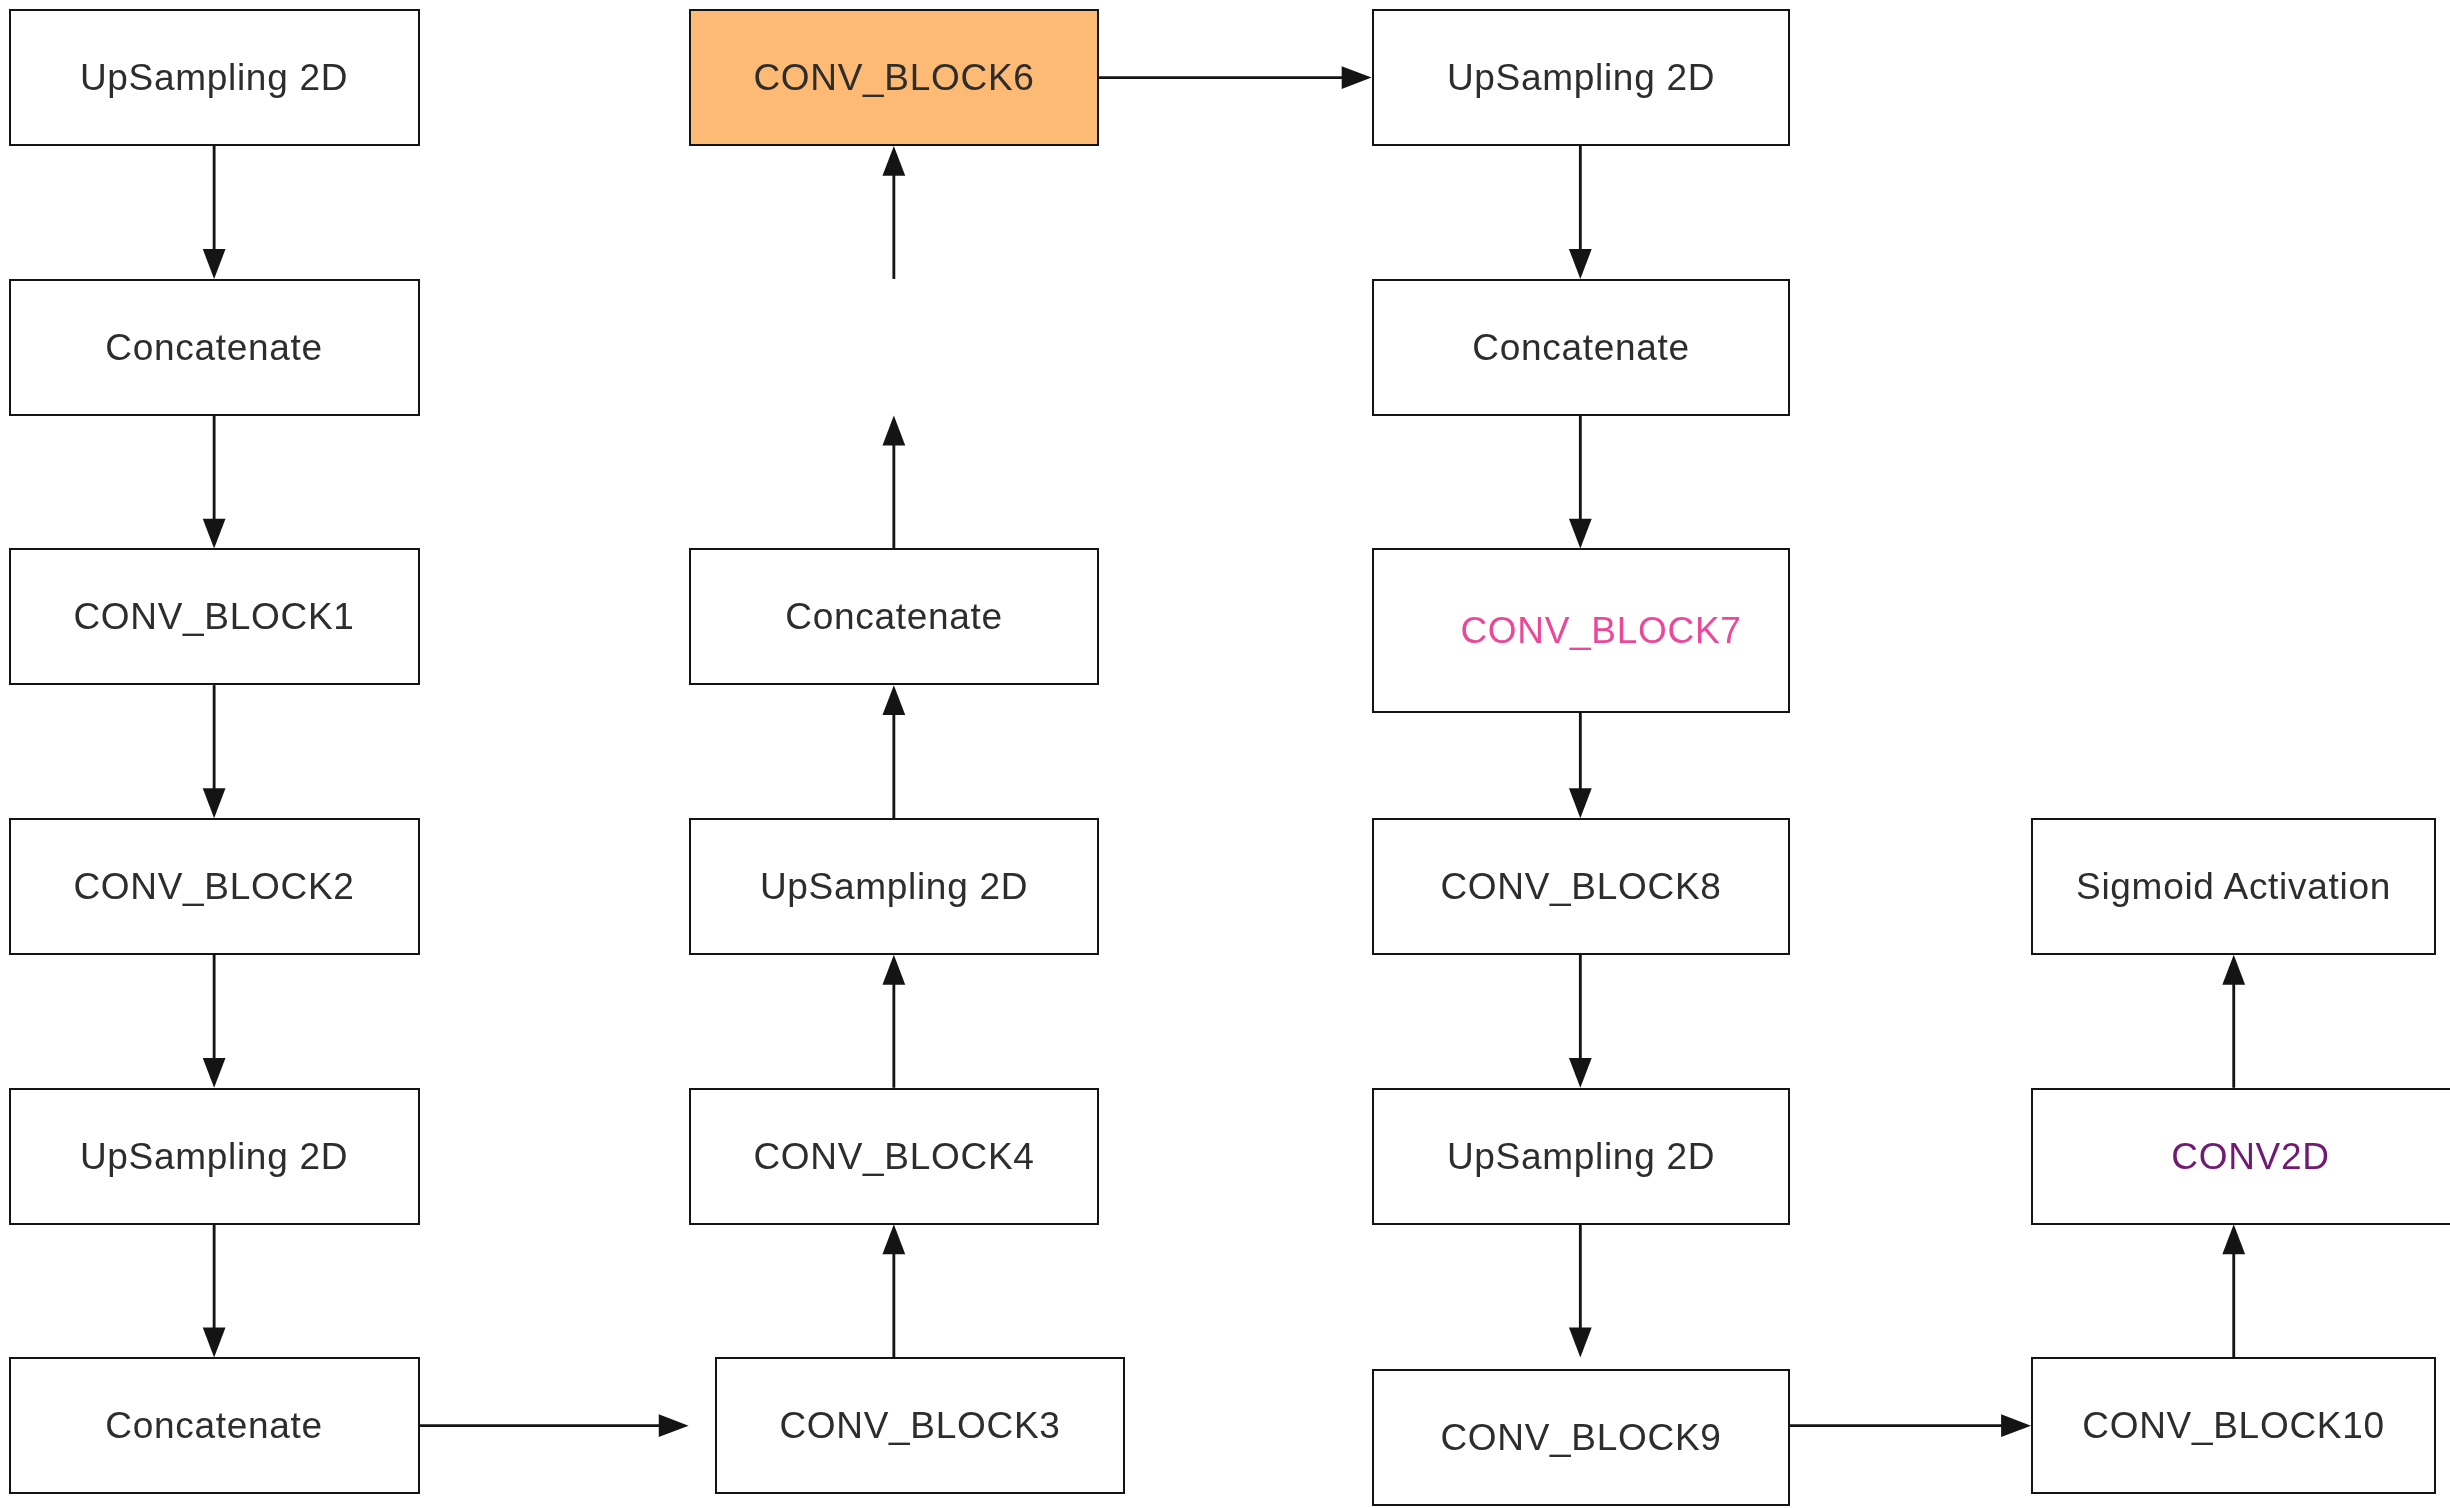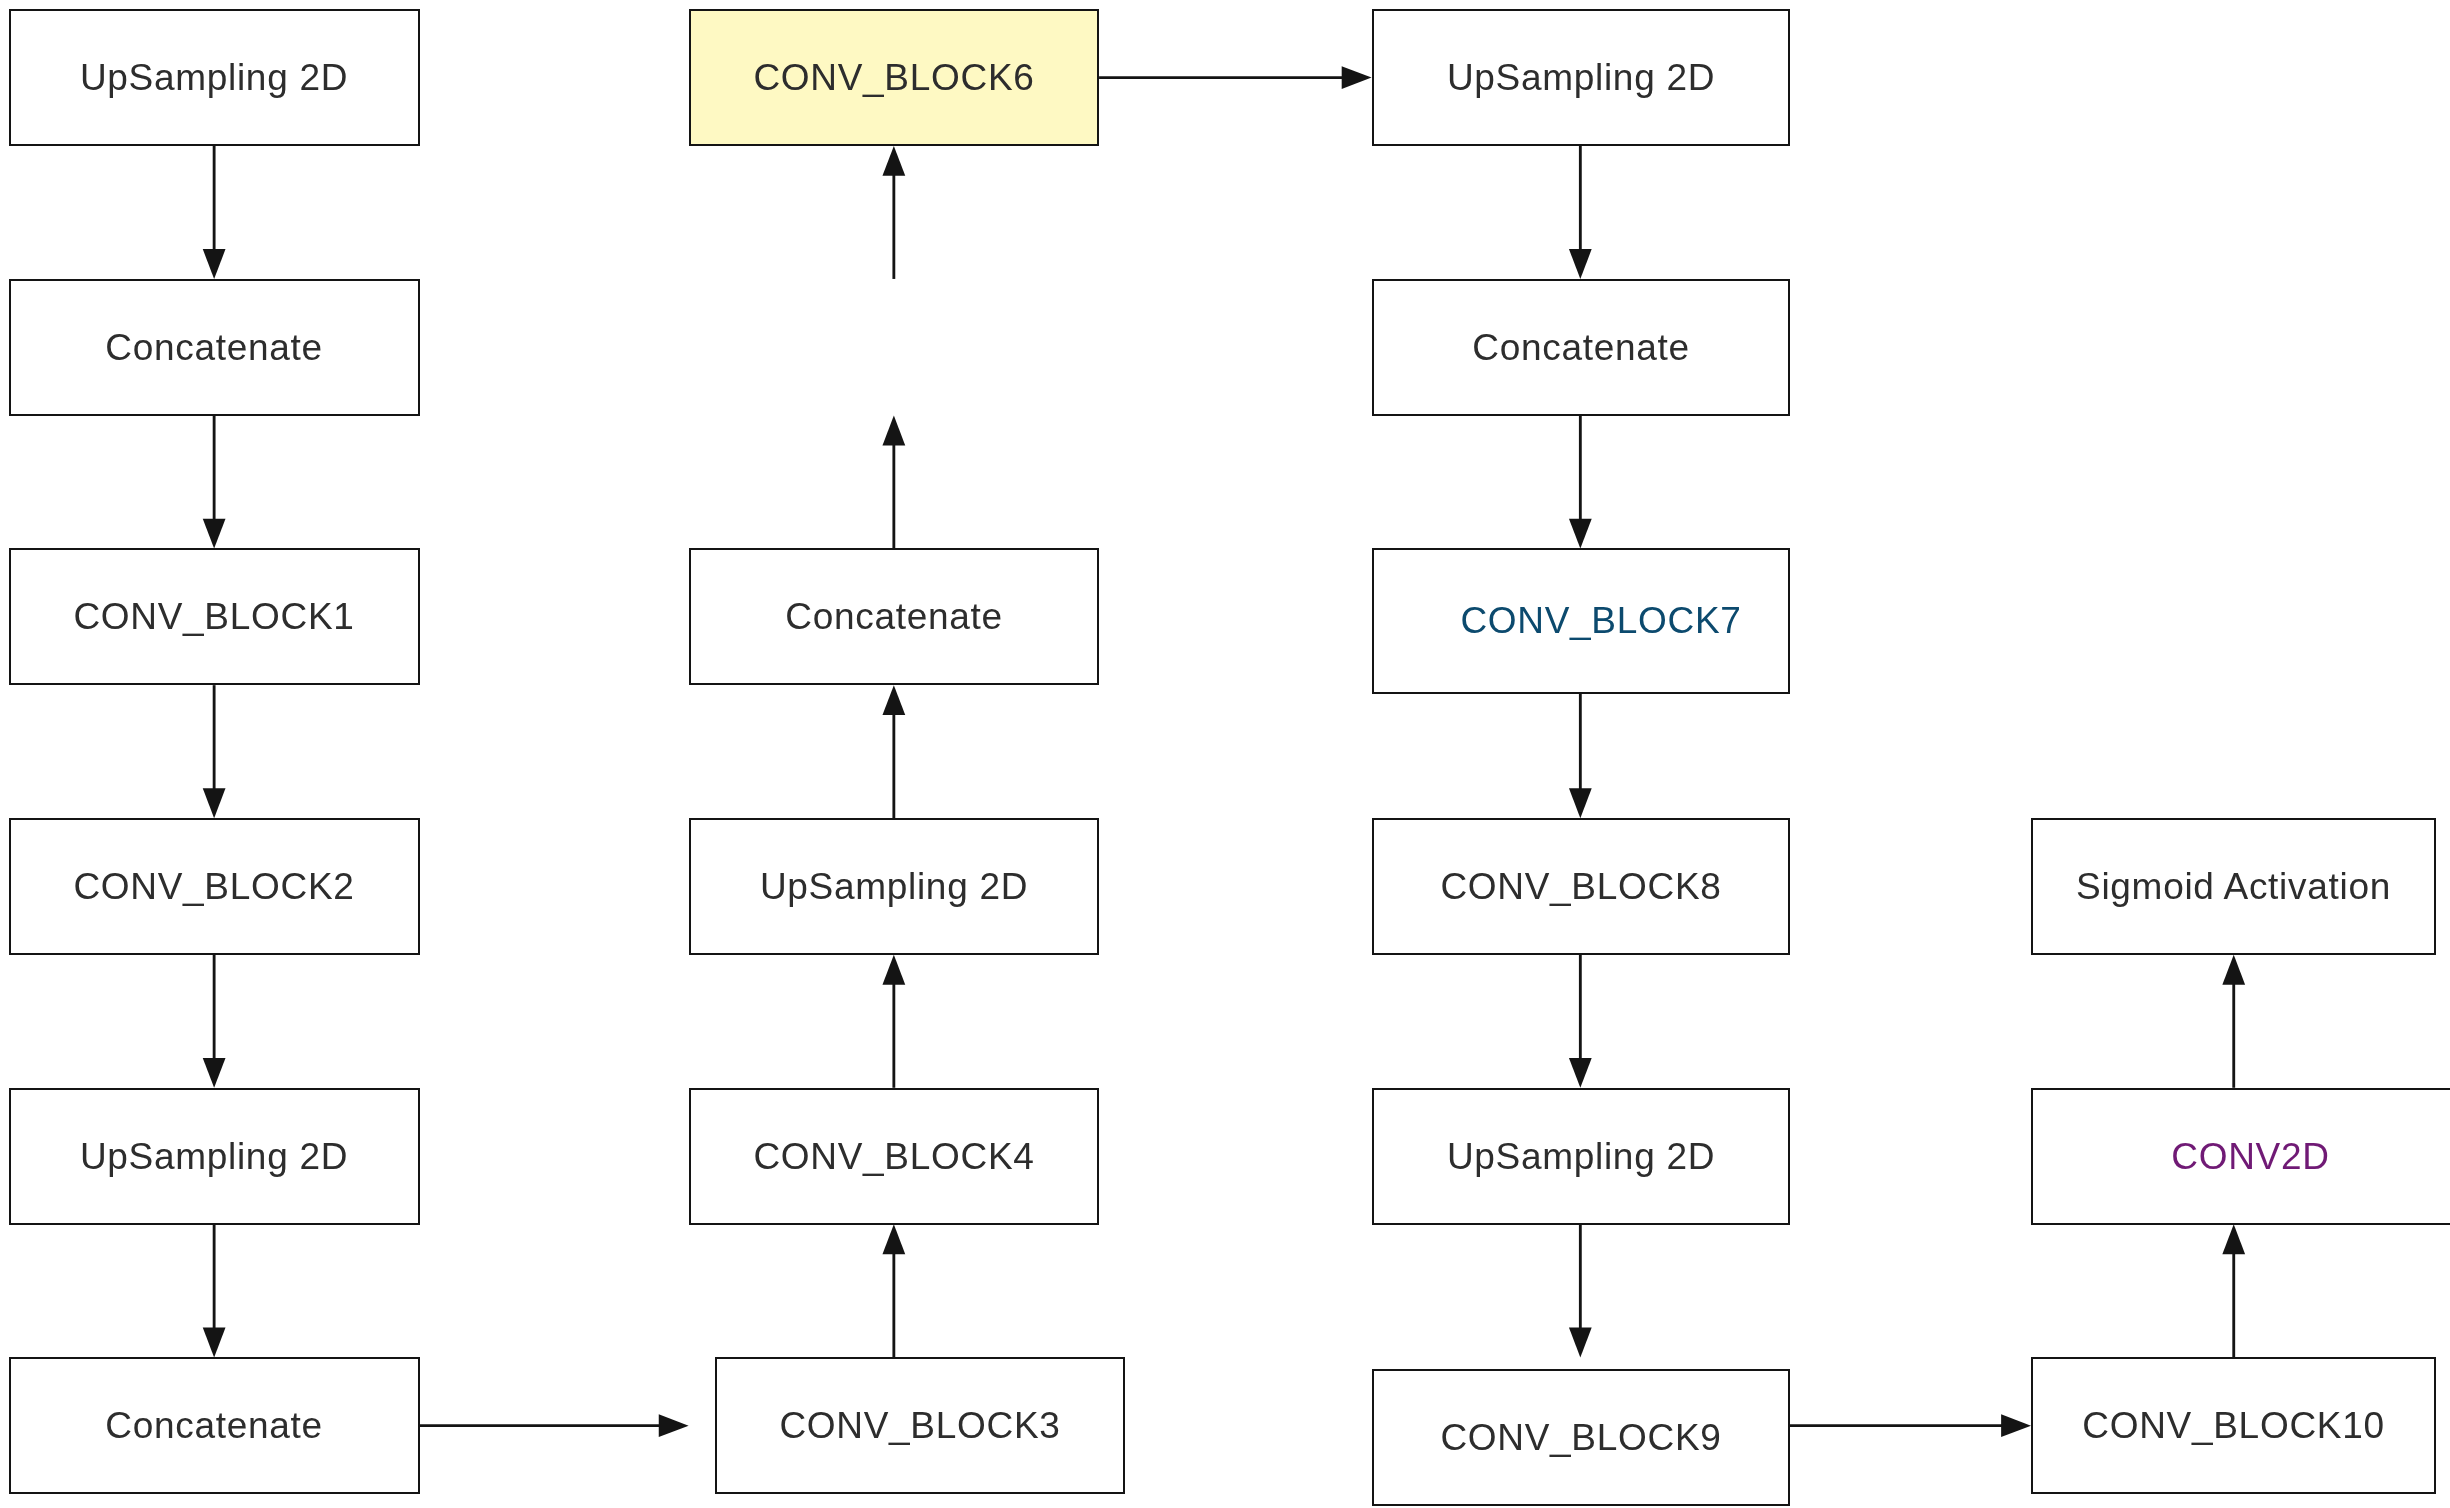--- a/index.html
+++ b/index.html
@@ -83,28 +83,28 @@
       <polygon points="1928,109 1886,93 1886,125" fill="#141414"></polygon>
       <line x1="2515" y1="2004" x2="2817" y2="2004" stroke="#141414" stroke-width="4"></line>
       <polygon points="2855,2004 2813,1988 2813,2020" fill="#141414"></polygon>
     </svg>
 <div class="node" style="left: 8.5px; top: 9.2px; width: 411px; height: 137px; border-color: rgb(20, 20, 20); background: rgb(255, 255, 255); color: rgb(45, 45, 45);">UpSampling 2D</div>
     <div class="node" style="left: 8.5px; top: 279px; width: 411px; height: 137px; border-color: rgb(20, 20, 20); background: rgb(255, 255, 255); color: rgb(45, 45, 45);">Concatenate</div>
     <div class="node" style="left: 8.5px; top: 548px; width: 411px; height: 137px; border-color: rgb(20, 20, 20); background: rgb(255, 255, 255); color: rgb(45, 45, 45);">CONV_BLOCK1</div>
     <div class="node" style="left: 8.5px; top: 818px; width: 411px; height: 137px; border-color: rgb(20, 20, 20); background: rgb(255, 255, 255); color: rgb(45, 45, 45);">CONV_BLOCK2</div>
     <div class="node" style="left: 8.5px; top: 1088px; width: 411px; height: 137px; border-color: rgb(20, 20, 20); background: rgb(255, 255, 255); color: rgb(45, 45, 45);">UpSampling 2D</div>
     <div class="node" style="left: 8.5px; top: 1357px; width: 411px; height: 137px; border-color: rgb(20, 20, 20); background: rgb(255, 255, 255); color: rgb(45, 45, 45);">Concatenate</div>
-    <div class="node" style="left: 689px; top: 9.2px; width: 410px; height: 137px; border-color: rgb(20, 20, 20); background: #fef9c3; color: rgb(45, 45, 45);">CONV_BLOCK6</div>
+    <div class="node" style="left: 689px; top: 9.2px; width: 410px; height: 137px; border-color: rgb(20, 20, 20); background: #fdba74; color: rgb(45, 45, 45);">CONV_BLOCK6</div>
     <div class="node" style="left: 689px; top: 548px; width: 410px; height: 137px; border-color: rgb(20, 20, 20); background: rgb(255, 255, 255); color: rgb(45, 45, 45);">Concatenate</div>
     <div class="node" style="left: 689px; top: 818px; width: 410px; height: 137px; border-color: rgb(20, 20, 20); background: rgb(255, 255, 255); color: rgb(45, 45, 45);">UpSampling 2D</div>
     <div class="node" style="left: 689px; top: 1088px; width: 410px; height: 137px; border-color: rgb(20, 20, 20); background: rgb(255, 255, 255); color: rgb(45, 45, 45);">CONV_BLOCK4</div>
     <div class="node" style="left: 689px; top: 1357px; width: 410px; height: 137px; border-color: rgb(20, 20, 20); background: rgb(255, 255, 255); color: rgb(45, 45, 45); margin-left: 26px;">CONV_BLOCK3</div>
     <div class="node" style="left: 1372px; top: 9.2px; width: 418px; height: 137px; border-color: rgb(20, 20, 20); background: rgb(255, 255, 255); color: rgb(45, 45, 45);">UpSampling 2D</div>
     <div class="node" style="left: 1372px; top: 279px; width: 418px; height: 137px; border-color: rgb(20, 20, 20); background: rgb(255, 255, 255); color: rgb(45, 45, 45);">Concatenate</div>
-    <div class="node" style="left: 1372px; top: 548px; width: 418px; height: 146px; border-color: rgb(20, 20, 20); background: rgb(255, 255, 255); color: #0c4a6e; padding-left: 40px;">CONV_BLOCK7</div>
+    <div class="node" style="left: 1372px; top: 548px; width: 418px; height: 165px; border-color: rgb(20, 20, 20); background: rgb(255, 255, 255); color: #ec4899; padding-left: 40px;">CONV_BLOCK7</div>
     <div class="node" style="left: 1372px; top: 818px; width: 418px; height: 137px; border-color: rgb(20, 20, 20); background: rgb(255, 255, 255); color: rgb(45, 45, 45);">CONV_BLOCK8</div>
     <div class="node" style="left: 1372px; top: 1088px; width: 418px; height: 137px; border-color: rgb(20, 20, 20); background: rgb(255, 255, 255); color: rgb(45, 45, 45);">UpSampling 2D</div>
     <div class="node" style="left: 1372px; top: 1357px; width: 418px; height: 137px; border-color: rgb(20, 20, 20); background: rgb(255, 255, 255); color: rgb(45, 45, 45); margin-top: 12px;">CONV_BLOCK9</div>
     <div class="node" style="left: 2031px; top: 818px; width: 405px; height: 137px; border-color: rgb(20, 20, 20); background: rgb(255, 255, 255); color: rgb(45, 45, 45);">Sigmoid Activation</div>
     <div class="node" style="left: 2031px; top: 1088px; width: 439px; height: 137px; border-color: rgb(20, 20, 20); background: rgb(255, 255, 255); color: #701a75;">CONV2D</div>
     <div class="node" style="left: 2031px; top: 1357px; width: 405px; height: 137px; border-color: rgb(20, 20, 20); background: rgb(255, 255, 255); color: rgb(45, 45, 45);">CONV_BLOCK10</div>
   </div>
 
 
 </body></html>

